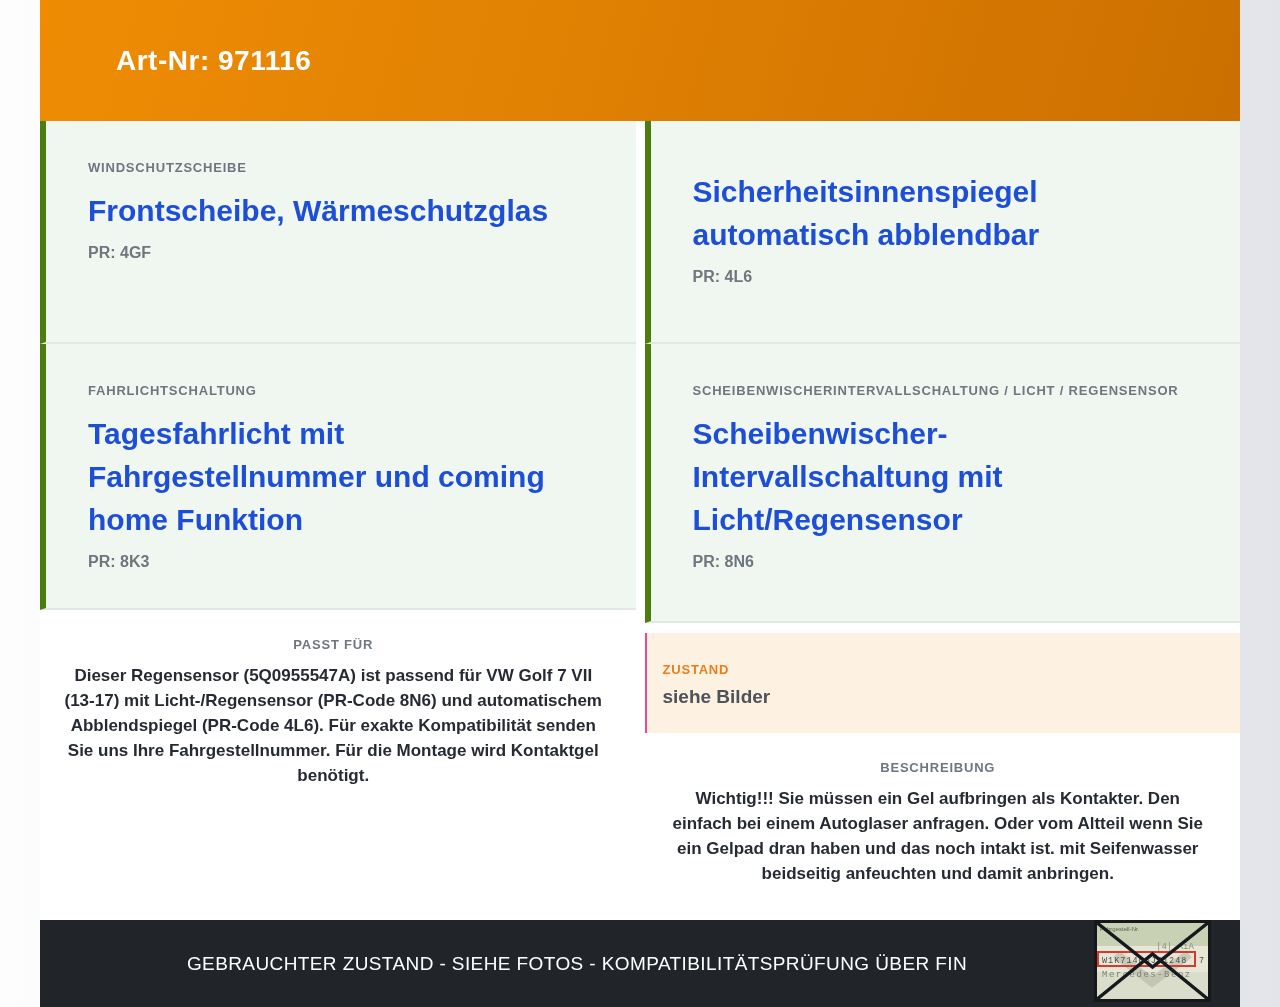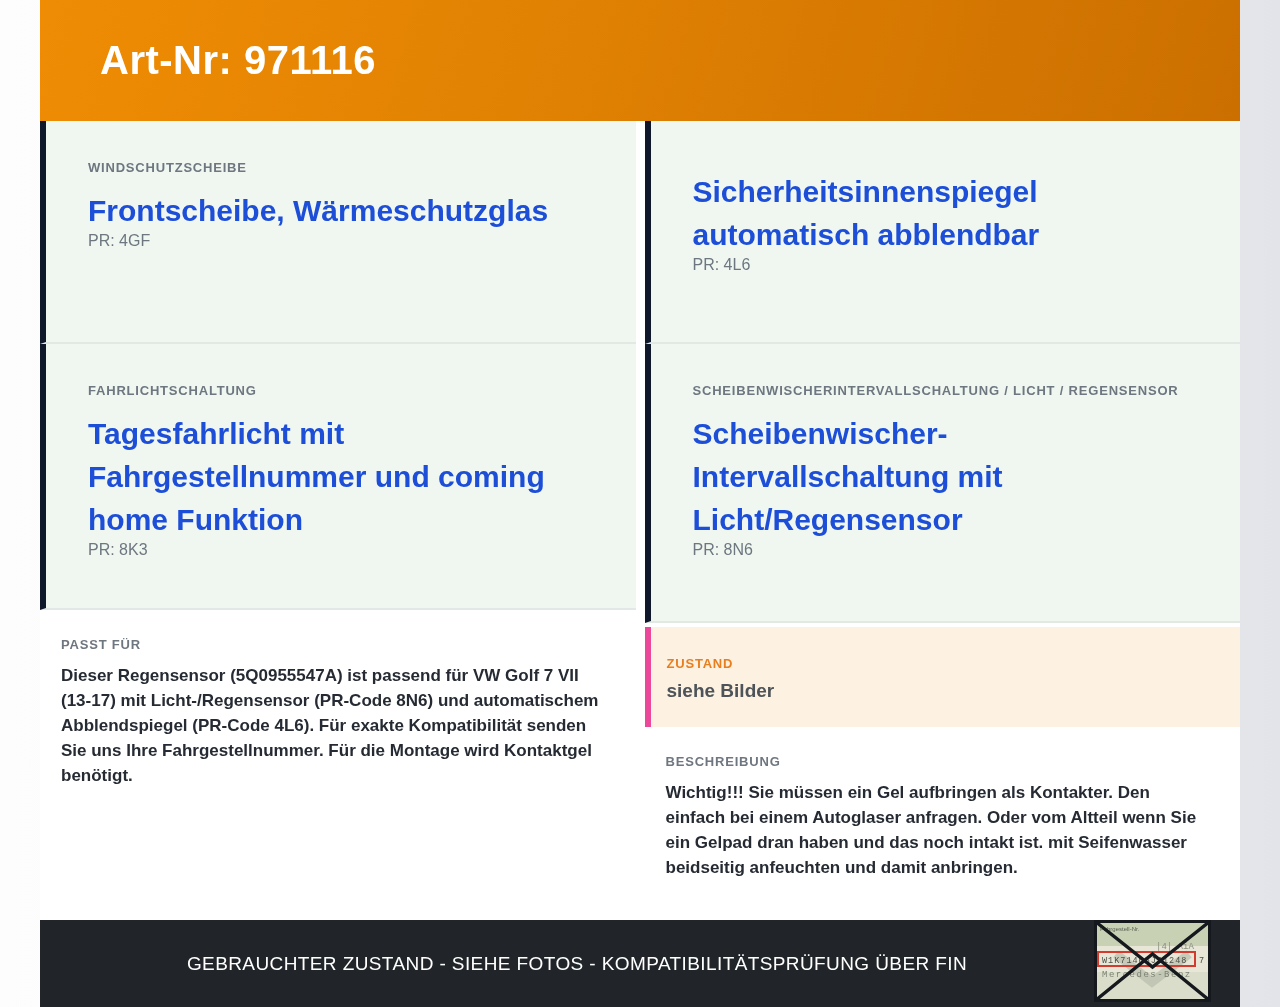--- a/index.html
+++ b/index.html
@@ -21,40 +21,40 @@
   
   .header {
     height: 121px;
     background: linear-gradient(105deg, #ef8c04 0%, #e08103 45%, #cb6f00 100%);
     display: flex;
     align-items: center;
     padding-left: 60px;
     flex: 0 0 auto;
   }
   .header h1 {
-    margin: 0;
+    margin: 16px;
     color: #ffffff;
-    font-size: 40px;
+    font-size: 28px;
     font-weight: 800;
     letter-spacing: 0.5px;
   }
   
   .grid {
     flex: 1 1 auto;
     display: grid;
     grid-template-columns: 1fr 1fr;
     column-gap: 9px;
     background: #ffffff;
     min-height: 0;
   }
   .col { display: flex; flex-direction: column; min-width: 0; }
 
   .card {
     background: #f0f7f0;
-    border-left: 6px solid #0f172a;
+    border-left: 6px solid #4d7c0f;
     border-bottom: 2px solid #e2e8e4;
     padding: 37px 30px 0 42px;
   }
   .row-top  { height: 223px; }
   .row-mid-left  { height: 266px; }
   .row-mid-right { height: 279px; }
 
   .card-label {
     font-size: 13px;
     font-weight: 700;
@@ -66,46 +66,49 @@
   }
   .card-title {
     margin: 12px 0 0 0;
     font-size: 30px;
     font-weight: 700;
     color: #1d4ed8;
     line-height: 43px;
     max-width: 490px;
   }
   .pr-code {
+    margin-top: 12px;
     font-size: 16px;
     color: #6e7680;
+    font-weight: bold;
   }
 
   
   .white-section {
     background: #ffffff;
     flex: 1 1 auto;
     padding: 25px 30px 0 21px;
+    text-align: center;
   }
   .white-section .card-label { max-width: none; }
   .body-text {
     margin: 9px 0 0 0;
     font-size: 17px;
     font-weight: 700;
     color: #262b33;
     line-height: 25px;
     max-width: 548px;
   }
 
   
   .condition {
     height: 100px;
-    margin-top: 4px;
+    margin-top: 10px;
     background: #fdf1e1;
-    border-left: 6px solid #ec4899;
+    border-left: 2px solid #ec4899;
     padding: 27px 20px 0 16px;
     flex: 0 0 auto;
   }
   .condition .card-label { color: #e87e1e; }
   .condition-value {
     margin-top: 7px;
     font-size: 19px;
     font-weight: 600;
     color: #4d5358;
   }

